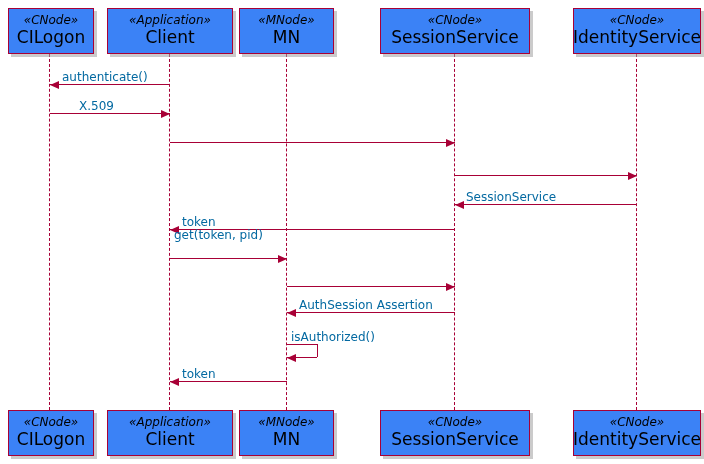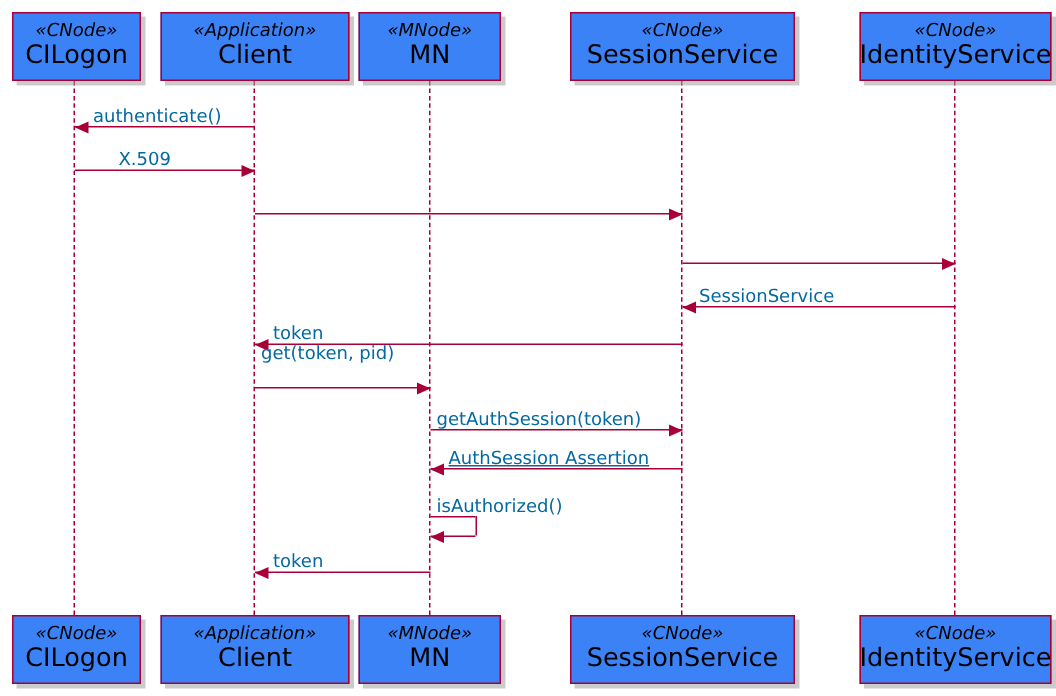--- a/index.html
+++ b/index.html
@@ -159,24 +159,23 @@
     <div class="arrow left" style="top: 200.5px; left: 455px;"></div>
     <div class="msg-label" style="left: 466px; top: 191px;">SessionService</div>
     <div class="msg-line" style="left: 170px; top: 229px; width: 285px;"></div>
     <div class="arrow left" style="top: 225.5px; left: 170px;"></div>
     <div class="msg-label" style="left: 182px; top: 216px;">token</div>
     <div class="msg-line" style="left: 170px; top: 258px; width: 117px;"></div>
     <div class="arrow right" style="top: 254.5px; left: 278px;"></div>
     <div class="msg-label" style="left: 174px; top: 229px;">get(token, pid)</div>
     <div class="msg-line" style="left: 287px; top: 286px; width: 168px;"></div>
     <div class="arrow right" style="top: 282.5px; left: 446px;"></div>
-    <div class="msg-label" style="left: 291px; top: 273px;">getAuthSession(token)</div>
     <div class="msg-line" style="left: 287px; top: 312px; width: 168px;"></div>
     <div class="arrow left" style="top: 308.5px; left: 287px;"></div>
-    <div class="msg-label" style="left: 299px; top: 299px; text-decoration: underline;">AuthSession Assertion</div>
+    <div class="msg-label" style="left: 299px; top: 299px;">AuthSession Assertion</div>
     <div class="msg-line" style="left: 170px; top: 381px; width: 117px;"></div>
     <div class="arrow left" style="top: 377.5px; left: 170px;"></div>
     <div class="msg-label" style="left: 182px; top: 368px;">token</div>
     <div class="self-top" style="left: 287px; top: 344px; width: 30px;"></div>
     <div class="self-side" style="left: 317px; top: 344px; height: 13px;"></div>
     <div class="self-bottom" style="left: 287px; top: 357px; width: 30px;"></div>
     <div class="arrow left" style="left: 287px; top: 353.5px;"></div>
     <div class="msg-label" style="left: 291px; top: 331px;">isAuthorized()</div>
   </div>
 

